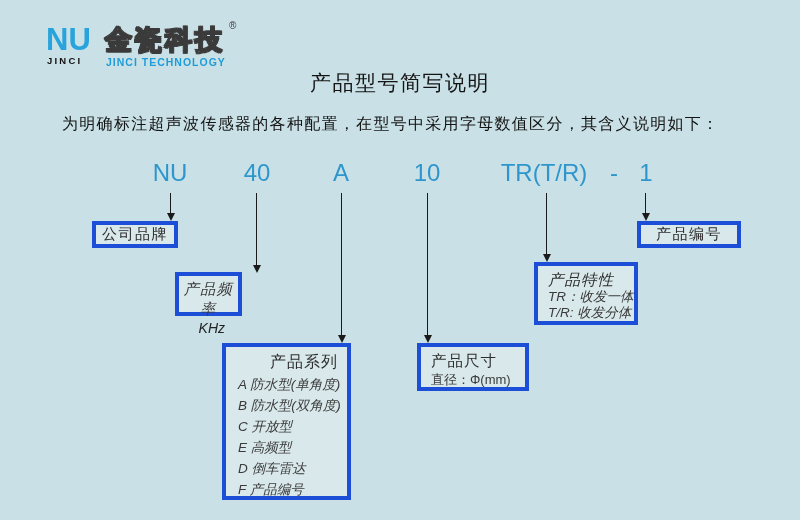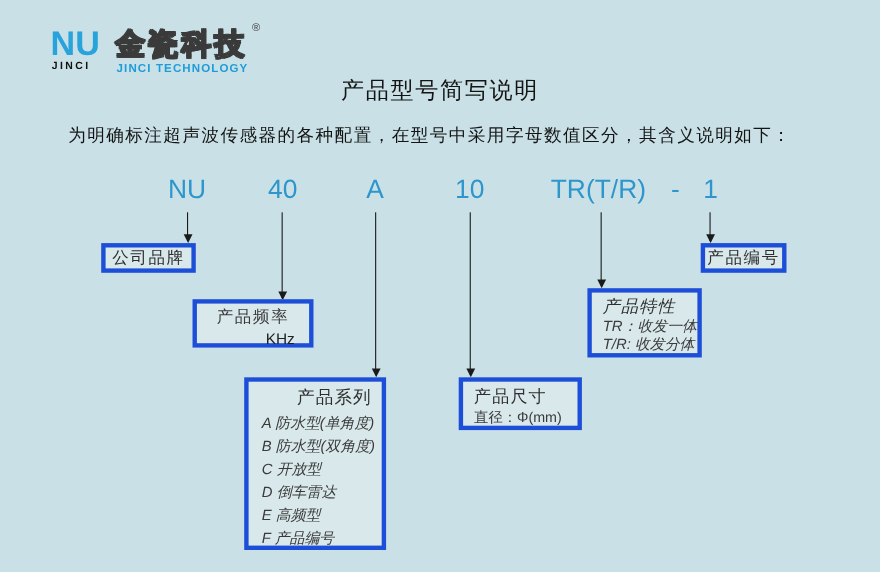--- a/index.html
+++ b/index.html
@@ -24,24 +24,24 @@
   .seg{position:absolute;top:159px;transform:translateX(-50%);font-size:24px;color:#2e96cc;line-height:1.2;white-space:nowrap;}
 
   
   .arrow{position:absolute;width:0;border-left:1px solid #1a1a1a;}
   .arrow::after{content:"";position:absolute;bottom:-2px;left:-4px;width:0;height:0;
                 border-left:4px solid transparent;border-right:4px solid transparent;border-top:8px solid #1a1a1a;}
 
   
   .box{position:absolute;background:#d8e8eb;border:4px solid #1d4ed8;box-sizing:border-box;color:#2a2a2a;}
   .box-brand{left:92px;top:221px;width:86px;height:27px;}
-  .box-number{left:637px;top:221px;width:78px;height:27px;}
+  .box-number{left:637px;top:221px;width:104px;height:27px;}
   .box-title-center{width:100%;height:100%;display:flex;align-items:center;justify-content:center;
                     font-size:15px;letter-spacing:1.5px;color:#2e2e2e;}
-  .box-freq{left:175px;top:272px;width:110px;height:44px;}
+  .box-freq{left:175px;top:272px;width:67px;height:44px;font-style:italic;}
   .freq-title{margin-top:3px;text-align:center;font-size:15px;letter-spacing:1.5px;color:#3a3a3a;line-height:20px;}
   .freq-unit{text-align:right;padding-right:13px;font-size:14px;color:#222;line-height:18px;}
   .box-series{left:222px;top:343px;width:129px;height:157px;}
   .series-title{text-align:right;padding:5px 9px 2px 0;font-size:16px;letter-spacing:1px;color:#2e2e2e;line-height:20px;}
   .series-item{padding-left:12px;font-size:13.5px;color:#3a3a3a;line-height:21px;white-space:nowrap;font-style:italic;}
   .box-size{left:417px;top:343px;width:112px;height:48px;}
   .size-title{margin-top:3px;padding-left:10px;font-size:15.5px;letter-spacing:1px;color:#2e2e2e;line-height:21px;}
   .size-desc{padding-left:10px;font-size:13px;color:#3a3a3a;line-height:17px;}
   .box-feature{left:534px;top:262px;width:104px;height:63px;font-style:italic;}
   .feature-title{margin-top:4px;padding-left:10px;font-size:15.5px;letter-spacing:1px;color:#2e2e2e;line-height:19px;}
@@ -85,22 +85,22 @@
   <div class="box box-freq">
     <div class="freq-title">产品频率</div>
     <div class="freq-unit">KHz</div>
   </div>
 
   <div class="box box-series">
     <div class="series-title">产品系列</div>
     <div class="series-item">A 防水型(单角度)</div>
     <div class="series-item">B 防水型(双角度)</div>
     <div class="series-item">C 开放型</div>
+    <div class="series-item">E 高频型</div>
     <div class="series-item">D 倒车雷达</div>
-    <div class="series-item">E 高频型</div>
     <div class="series-item">F 产品编号</div>
   </div>
 
   <div class="box box-size">
     <div class="size-title">产品尺寸</div>
     <div class="size-desc">直径：Φ(mm)</div>
   </div>
 
   <div class="box box-feature">
     <div class="feature-title">产品特性</div>

